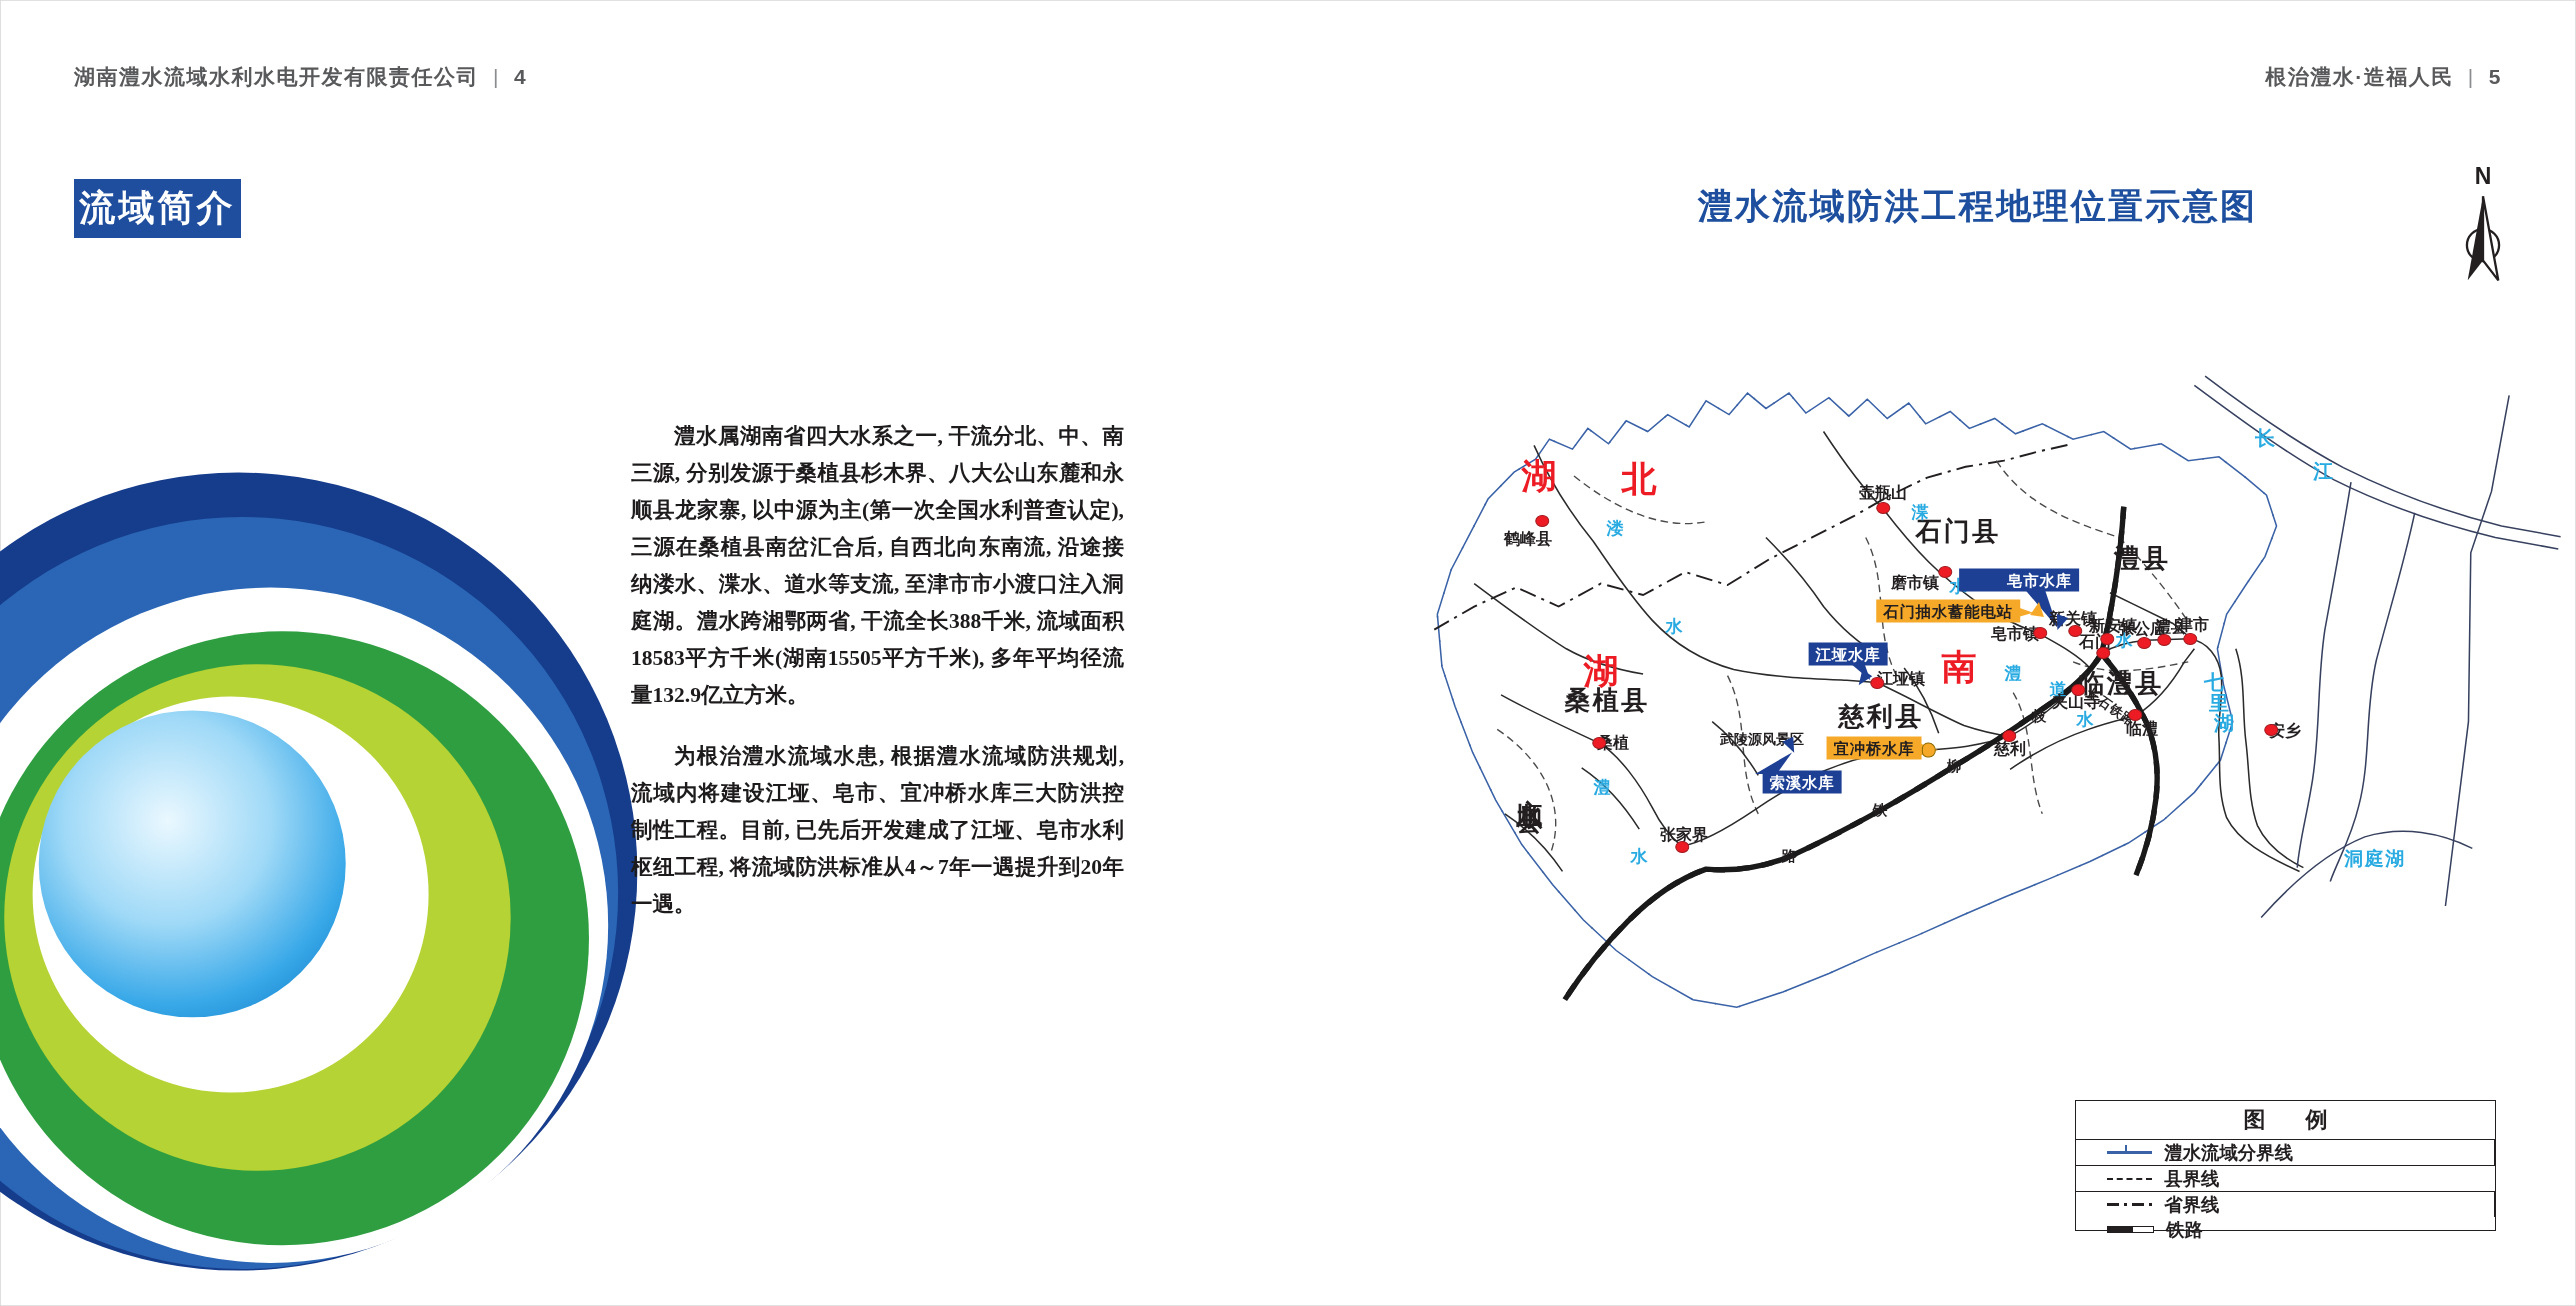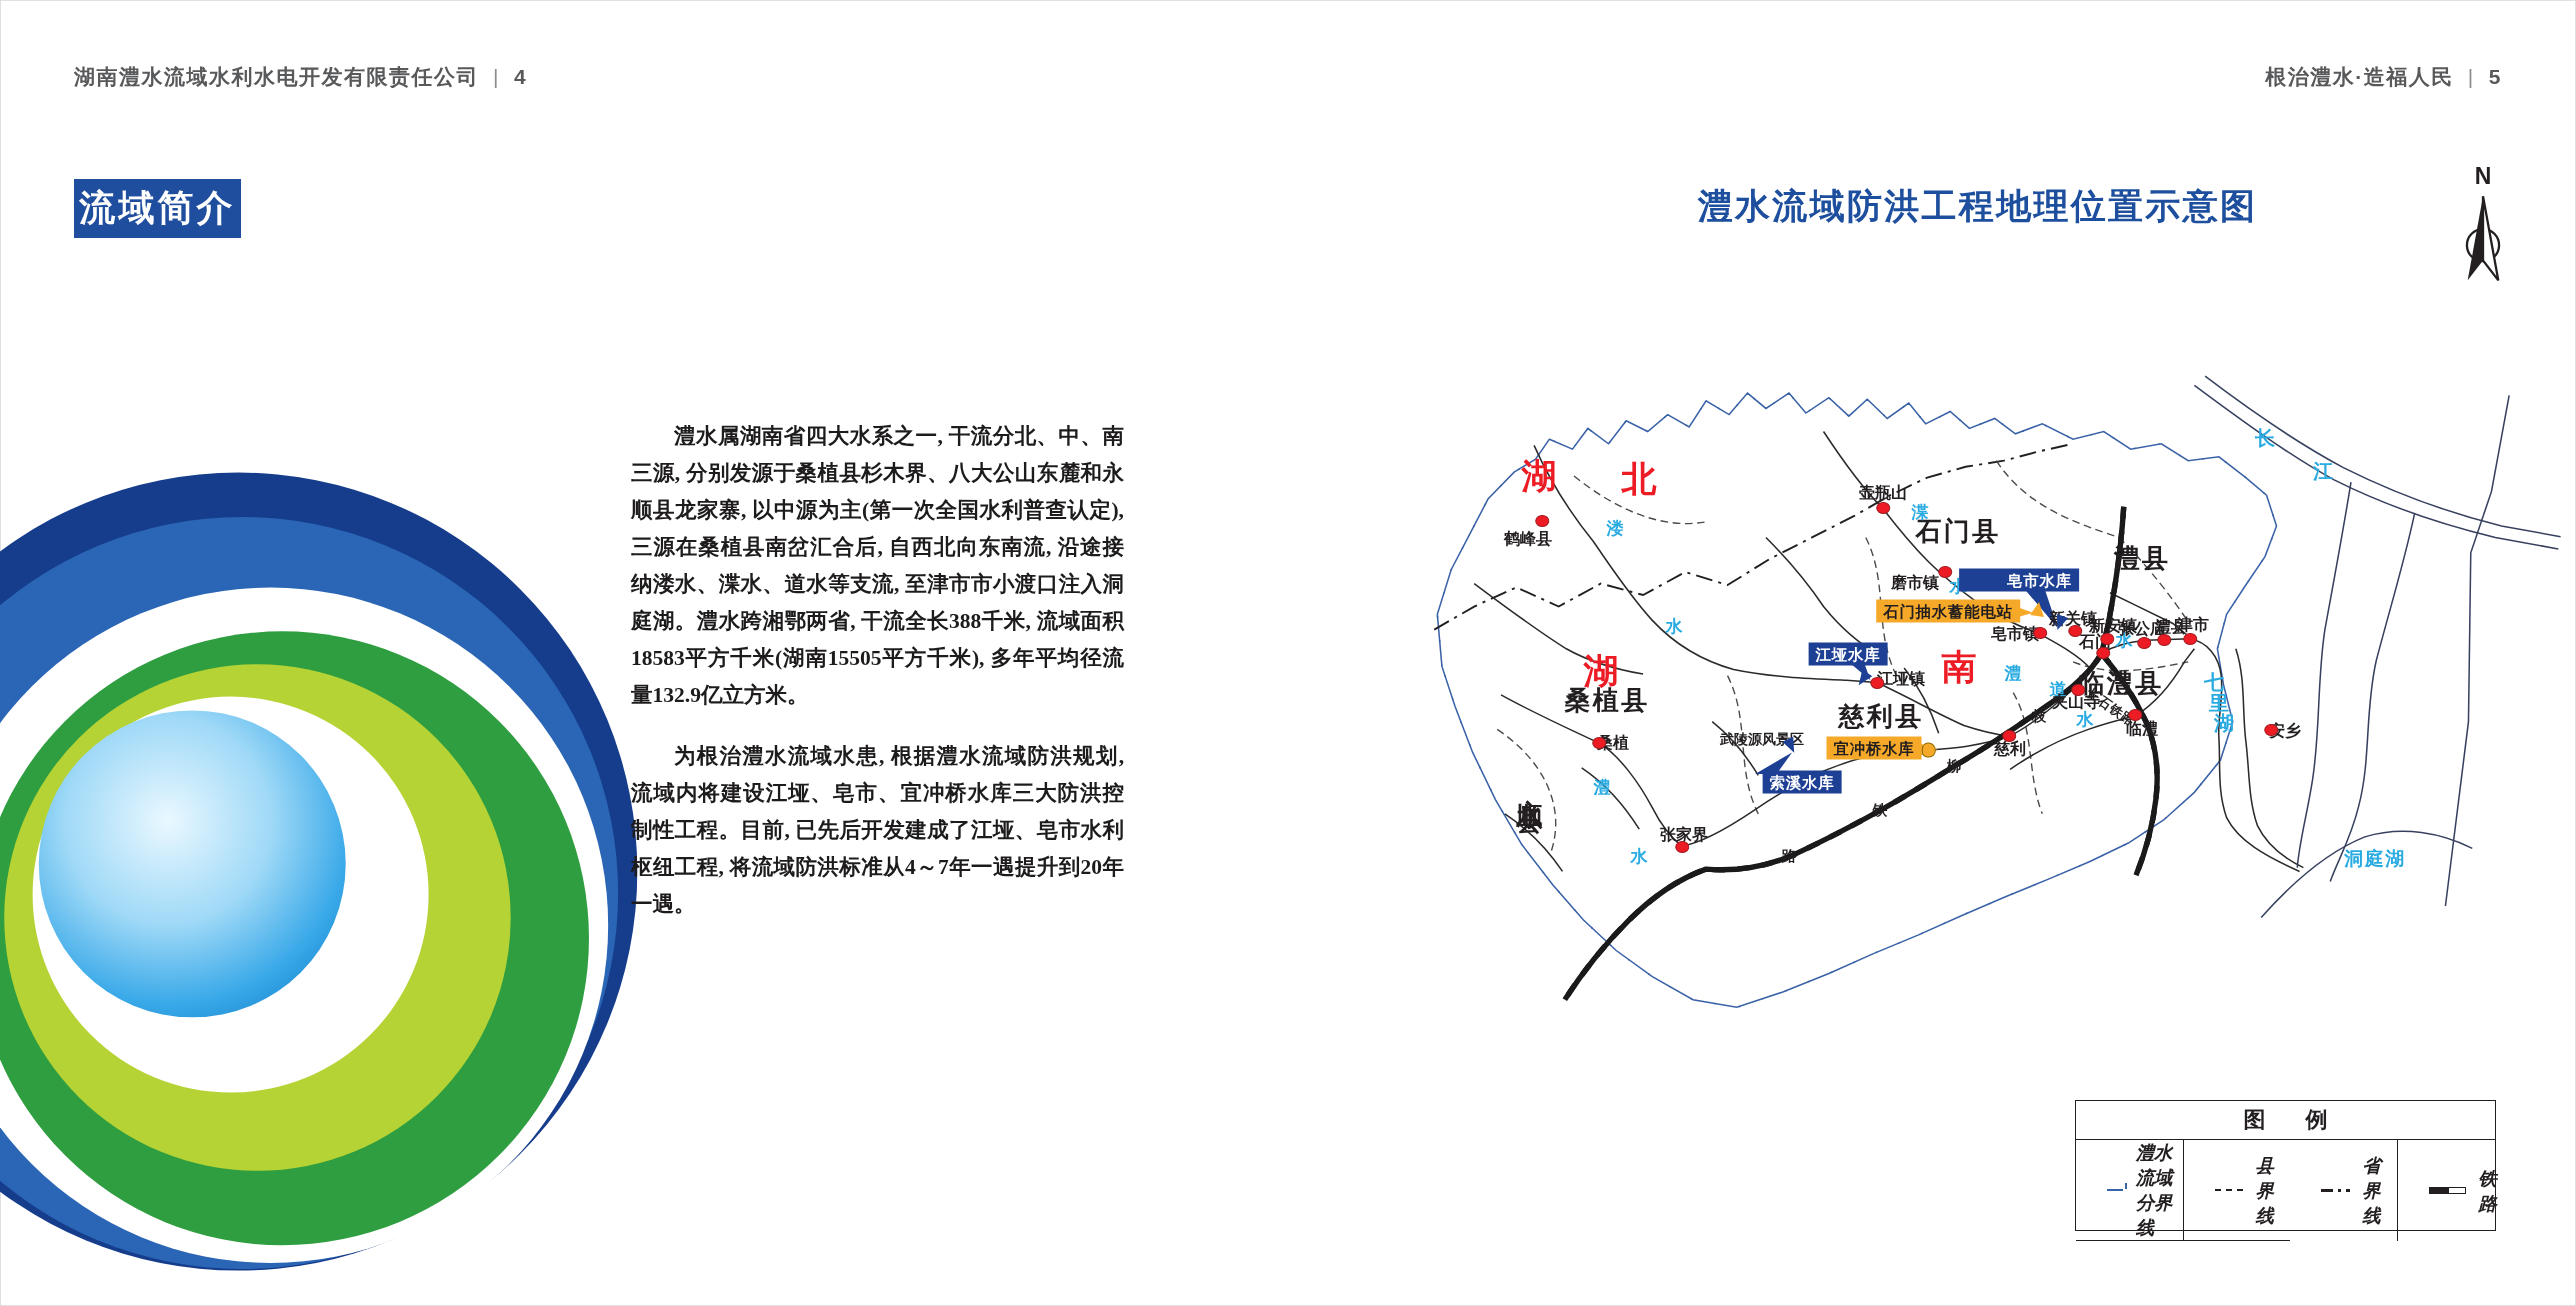--- a/index.html
+++ b/index.html
@@ -40,21 +40,21 @@
   .bx-blue{background:#1d3f94;color:#ffffff;}
   .bx-orange{background:#f6a928;color:#231f20;}
   .marker{width:0;height:0;}
   .m-blue{border-left:6.1px solid transparent;border-right:6.1px solid transparent;border-top:15.4px solid #1d3f94;}
   .m-orange{border-left:7px solid transparent;border-right:7px solid transparent;border-bottom:14.6px solid #f6a928;}
   .m-oblob{width:12.3px;height:13px;background:#f6a928;border:0.8px solid #8a6a00;border-radius:45% 55% 50% 40%;}
   
   .legend{position:absolute;left:2075px;top:1100px;width:419px;height:129px;border:1.5px solid #231f20;background:#fff;}
   .legend .ttl{height:38px;border-bottom:1.5px solid #231f20;display:flex;align-items:center;justify-content:center;
         font-size:22px;font-weight:bold;color:#231f20;letter-spacing:17px;text-indent:17px;}
-  .legend .grid{display:grid;grid-template-columns:1fr 1fr 1fr 1fr;grid-template-rows:1fr 1fr;height:88px;font-style:italic;}
+  .legend .grid{display:grid;grid-template-columns:1fr;grid-template-rows:1fr 1fr;height:88px;}
   .legend .cell{display:flex;align-items:center;justify-content:flex-start;padding-left:31px;gap:12.3px;
         font-size:18.4px;font-weight:bold;color:#231f20;}
   .legend .cell:nth-child(1){border-right:1.5px solid #231f20;border-bottom:1.5px solid #231f20;}
   .legend .cell:nth-child(2){border-bottom:1.5px solid #231f20;}
   .legend .cell:nth-child(3){border-right:1.5px solid #231f20;}
   .sym{display:inline-block;width:45px;position:relative;}
   .sym-basin{height:2.3px;background:#3a62a7;}
   .sym-basin::after{content:"";position:absolute;left:18.4px;top:-6.1px;width:1.5px;height:6.1px;background:#3a62a7;}
   .sym-county{height:0;border-top:2.3px dashed #231f20;}
   .sym-prov{height:2.3px;background:repeating-linear-gradient(90deg,#231f20 0 12.3px,transparent 12.3px 17px,#231f20 17px 20px,transparent 20px 24.6px);}

